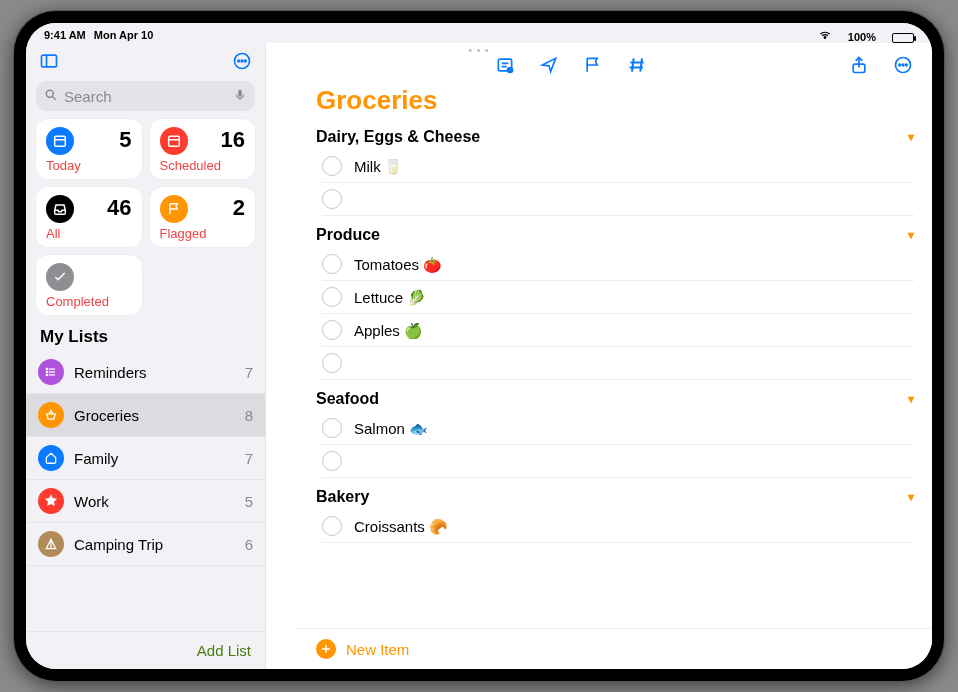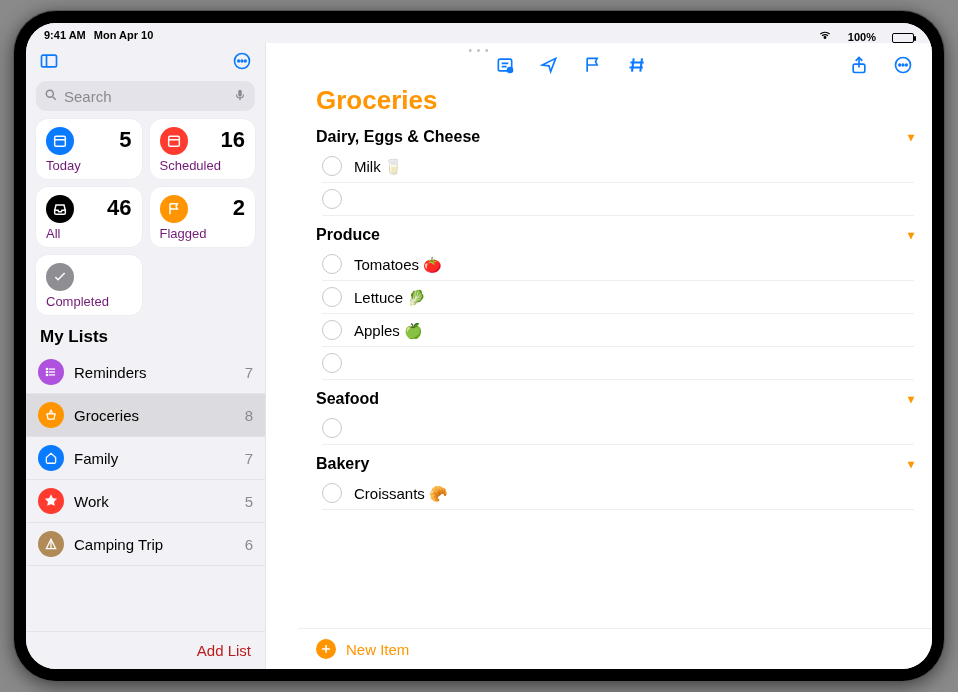--- a/index.html
+++ b/index.html
@@ -100,21 +100,21 @@
     display:flex;flex-direction:column;justify-content:space-between;
   }
   .sc-top{display:flex;justify-content:space-between;align-items:flex-start;}
   .sc-icon{
     width:28px;height:28px;border-radius:50%;
     display:flex;align-items:center;justify-content:center;
     color:#fff;
   }
   .sc-icon svg{width:16px;height:16px;}
   .sc-count{font-size:22px;font-weight:700;}
-  .sc-label{font-size:13px;color:#701a75;font-weight:500;}
+  .sc-label{font-size:13px;color:#ef4444;font-weight:500;}
   .section-title{font-size:17px;font-weight:700;padding:12px 14px 4px 14px;}
   .lists{
     flex:1;overflow:hidden;
   }
   .list-row{
     display:flex;align-items:center;
     padding:8px 12px;
     gap:10px;
     border-bottom:0.5px solid #e4e4e8;
     font-size:15px;
@@ -125,21 +125,21 @@
     width:26px;height:26px;border-radius:50%;
     display:flex;align-items:center;justify-content:center;color:#fff;
     flex:none;
   }
   .list-row .badge svg{width:14px;height:14px;}
   .list-row .count{margin-left:auto;color:#8a8a8e;font-size:15px;}
   .sidebar-footer{
     padding:10px 14px;
     text-align:right;
     font-size:15px;
-    color:#b91c1c;
+    color:#4d7c0f;
     font-weight:500;
     border-top:0.5px solid #e4e4e8;
   }
   
   .main{
     flex:1;display:flex;flex-direction:column;min-height:0;background:#fff;
   }
   .main-toolbar{
     height:38px;
     display:flex;justify-content:flex-end;align-items:center;
@@ -458,20 +458,24 @@
               <div class="item-row empty">
                 <span class="circle"></span>
                 <span class="label"></span>
               </div>
             </div>
             <div class="section">
               <div class="section-header">
                 <span>Seafood</span>
                 <span class="chevron">▾</span>
               </div>
+              <div class="item-row">
+                <span class="circle"></span>
+                <span class="label">Salmon 🐟</span>
+              </div>
               <div class="item-row empty">
                 <span class="circle"></span>
                 <span class="label"></span>
               </div>
             </div>
             <div class="section">
               <div class="section-header">
                 <span>Bakery</span>
                 <span class="chevron">▾</span>
               </div>

